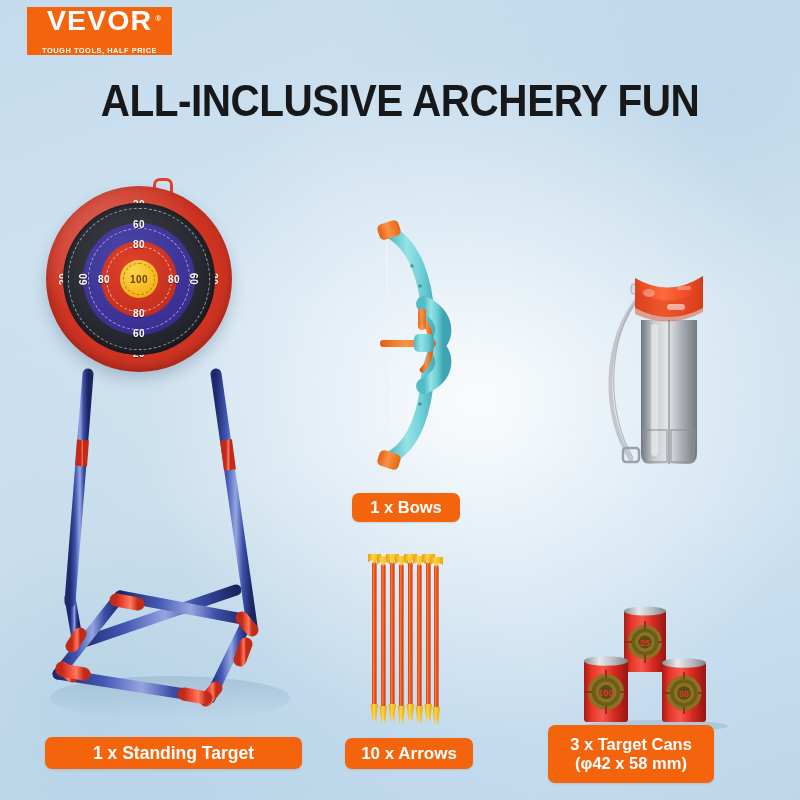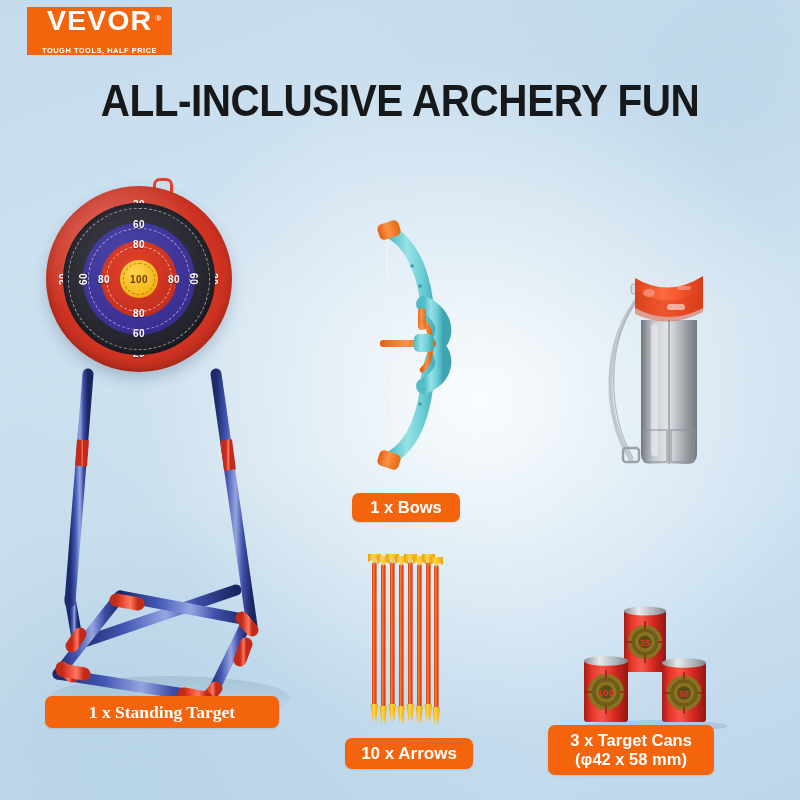--- a/index.html
+++ b/index.html
@@ -49,25 +49,25 @@
   }
 
   
   .pill{
     position:absolute;background:#f4640c;color:#fff;border-radius:7px;
     font-weight:bold;text-align:center;display:flex;align-items:center;
     justify-content:center;line-height:1.16;white-space:nowrap;
     box-shadow:0 1px 2px rgba(0,0,0,0.10);
     margin-top:8px;
   }
-  .pill.p-target{left:45px;top:688px;width:234px;height:32px;font-size:17.5px;font-family:Liberation Serif, serif;}
+  .pill.p-target{left:45px;top:729px;width:257px;height:32px;font-size:17.5px;}
   .pill.p-bows{left:352px;top:485px;width:108px;height:29px;font-size:16.5px;}
   .pill.p-quivers{left:597px;top:484px;width:110px;height:29px;font-size:16.5px;}
   .pill.p-arrows{left:345px;top:730px;width:128px;height:31px;font-size:17px;}
-  .pill.p-cans{left:548px;top:717px;width:166px;height:50px;font-size:16.5px;
+  .pill.p-cans{left:548px;top:717px;width:166px;height:58px;font-size:16.5px;
                flex-direction:column;}
   .pill span{display:block;}
 
   
   .target-unit{position:absolute;left:20px;top:178px;width:280px;height:560px;}
   .hook{
     position:absolute;left:133px;top:0px;width:14px;height:14px;
     border:3.5px solid #e43f2a;border-bottom:none;
     border-radius:7px 7px 0 0;
   }

